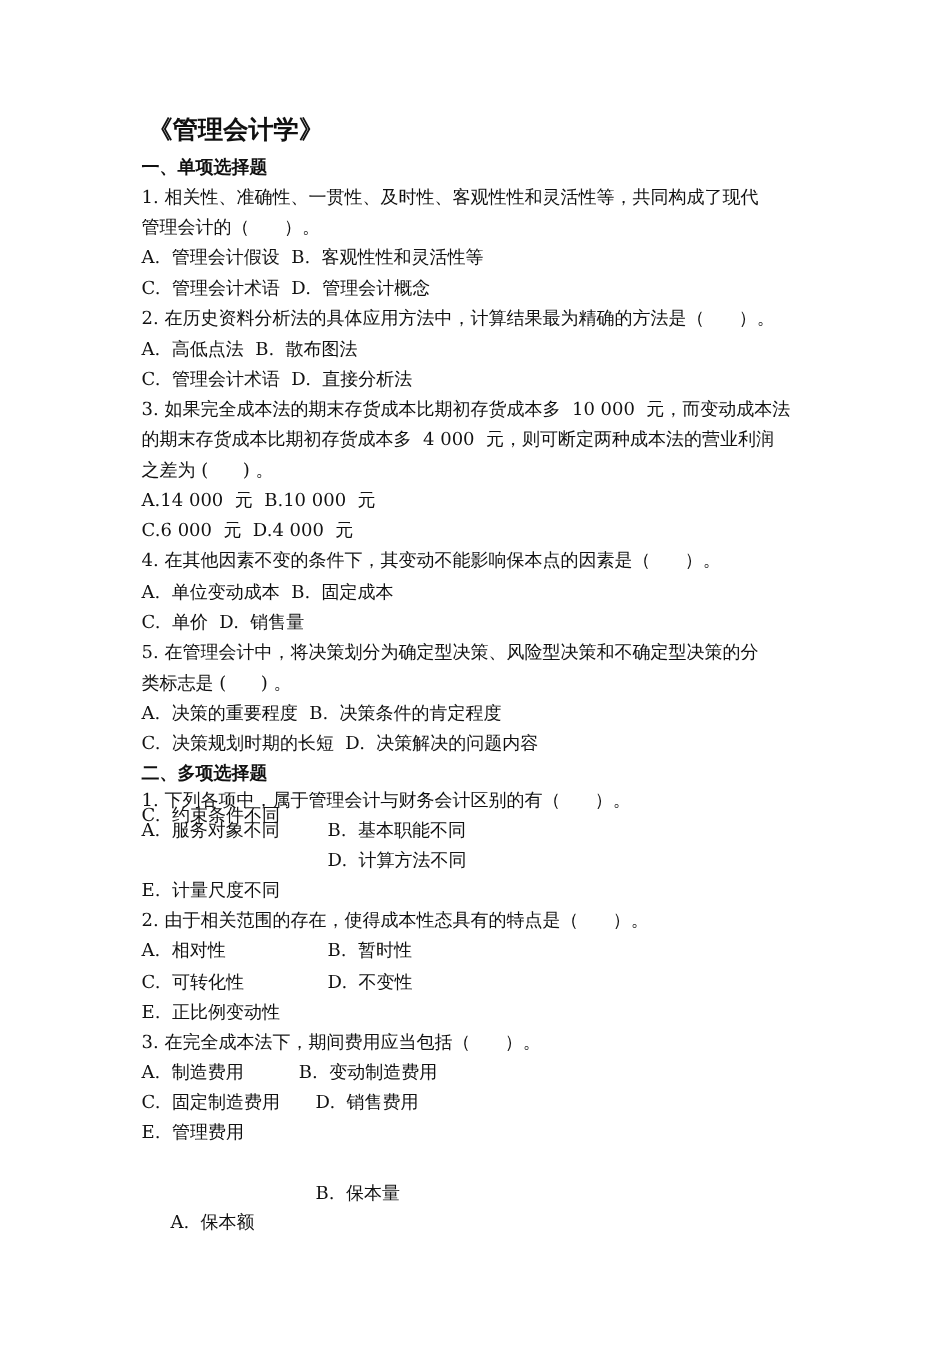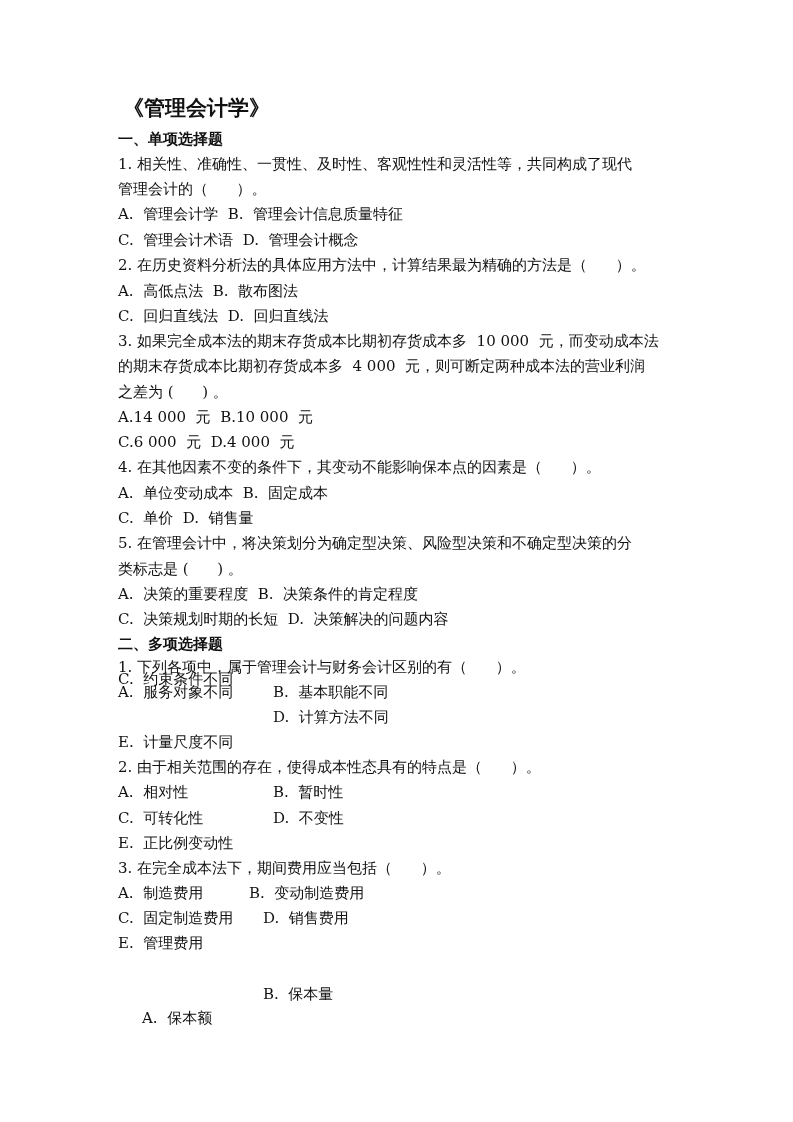--- a/index.html
+++ b/index.html
@@ -15,26 +15,26 @@
 <body>
 
 <div class="page">
 
   <div class="line title" style="top:95px;">《管理会计学》</div>
 
   <div class="line section" style="top:129px;">一、单项选择题</div>
 
   <div class="line" style="top:154px;">1. 相关性、准确性、一贯性、及时性、客观性性和灵活性等，共同构成了现代</div>
   <div class="line" style="top:179px;">管理会计的（      ）。</div>
-  <div class="line" style="top:204px;">A.  管理会计学  B.  管理会计信息质量特征</div>
+  <div class="line" style="top:204px;">A.  管理会计假设  B.  客观性性和灵活性等</div>
   <div class="line" style="top:230px;">C.  管理会计术语  D.  管理会计概念</div>
 
   <div class="line" style="top:255px;">2. 在历史资料分析法的具体应用方法中，计算结果最为精确的方法是（      ）。</div>
   <div class="line" style="top:281px;">A.  高低点法  B.  散布图法</div>
-  <div class="line" style="top:306px;">C.  回归直线法  D.  回归直线法</div>
+  <div class="line" style="top:306px;">C.  管理会计术语  D.  直接分析法</div>
 
   <div class="line" style="top:331px;">3. 如果完全成本法的期末存货成本比期初存货成本多  10 000  元，而变动成本法</div>
   <div class="line" style="top:356px;">的期末存货成本比期初存货成本多  4 000  元，则可断定两种成本法的营业利润</div>
   <div class="line" style="top:382px;">之差为 (      ) 。</div>
   <div class="line" style="top:407px;">A.14 000  元  B.10 000  元</div>
   <div class="line" style="top:432px;">C.6 000  元  D.4 000  元</div>
 
   <div class="line" style="top:457px;">4. 在其他因素不变的条件下，其变动不能影响保本点的因素是（      ）。</div>
   <div class="line" style="top:483px;">A.  单位变动成本  B.  固定成本</div>
   <div class="line" style="top:508px;">C.  单价  D.  销售量</div>

